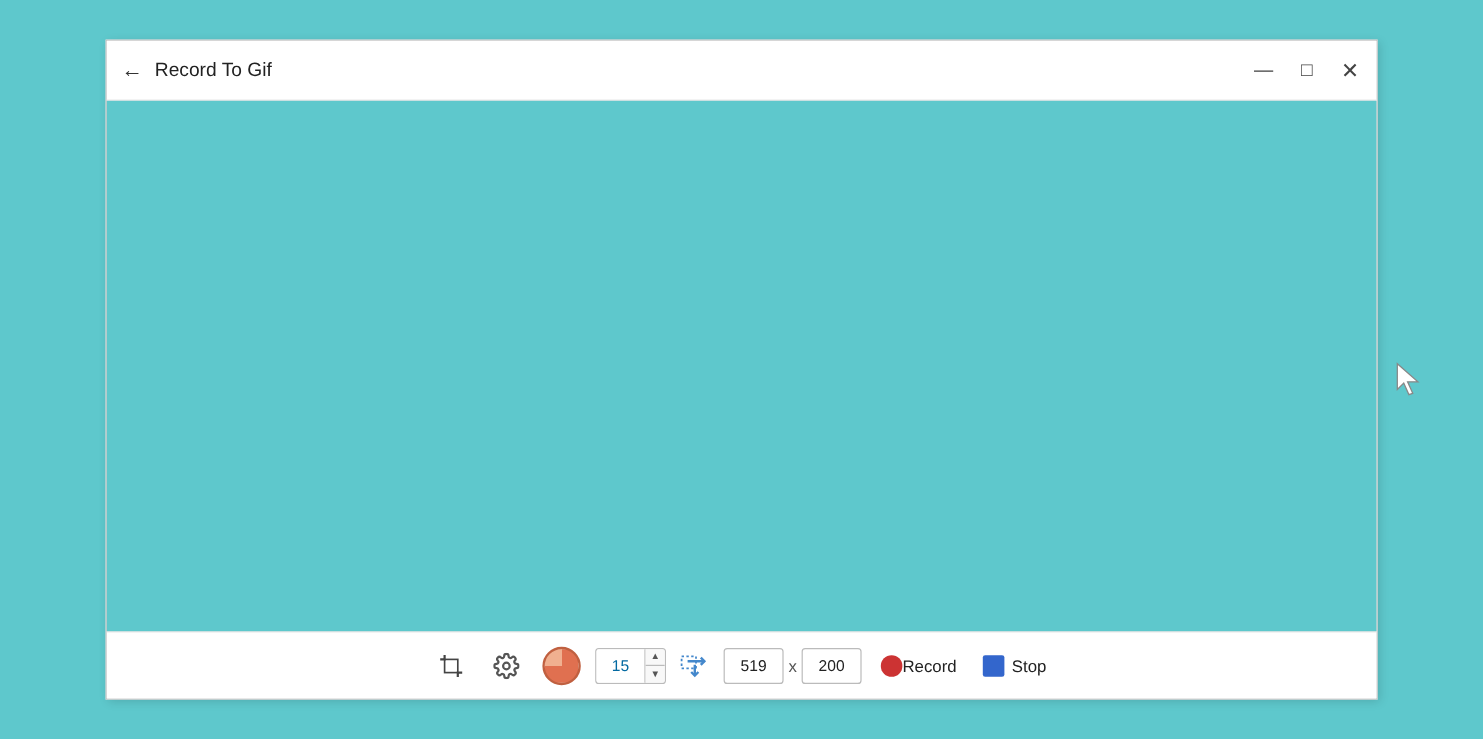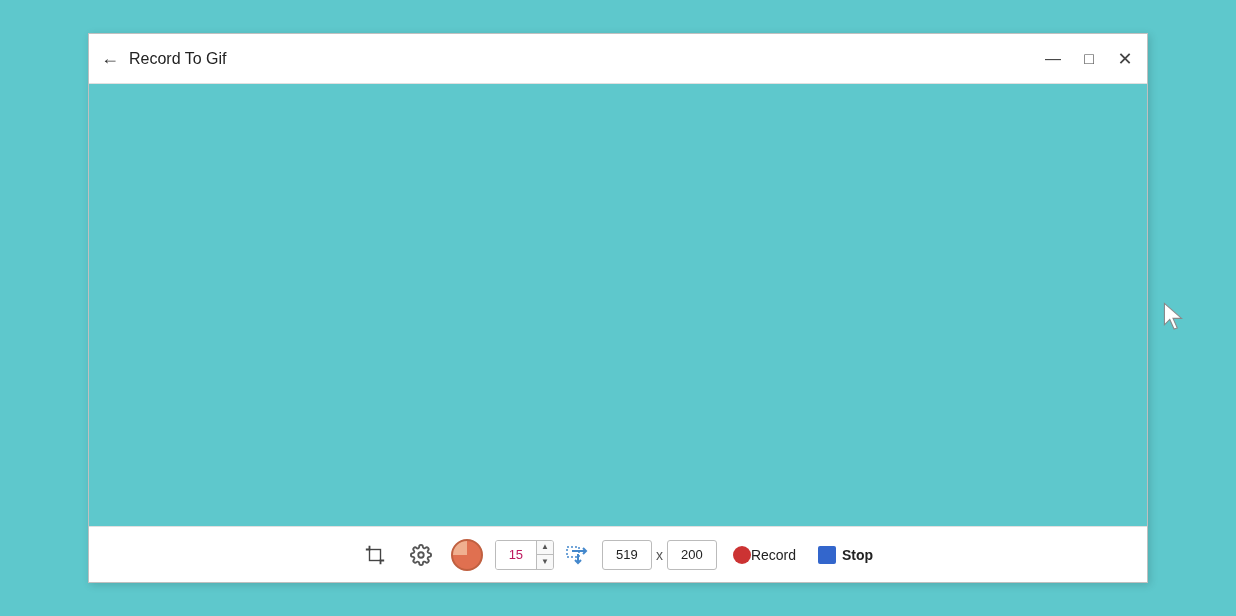--- a/index.html
+++ b/index.html
@@ -125,21 +125,21 @@
       overflow: hidden;
       height: 30px;
     }
 
     .fps-input {
       width: 40px;
       border: none;
       outline: none;
       text-align: center;
       font-size: 13px;
-      color: #be185d;
+      color: #0369a1;
       height: 100%;
       padding: 0 4px;
     }
 
     .fps-spinners {
       display: flex;
       flex-direction: column;
       border-left: 1px solid #bbb;
       height: 100%;
     }
@@ -234,21 +234,20 @@
       width: 18px;
       height: 18px;
       background: #3366cc;
       border-radius: 2px;
       flex-shrink: 0;
     }
 
     .stop-label {
       font-size: 14px;
       color: #222;
-      font-weight: bold;
     }
 
     
     .cursor-overlay {
       position: absolute;
       right: -38px;
       top: 50%;
       transform: translateY(-20%);
       pointer-events: none;
     }

